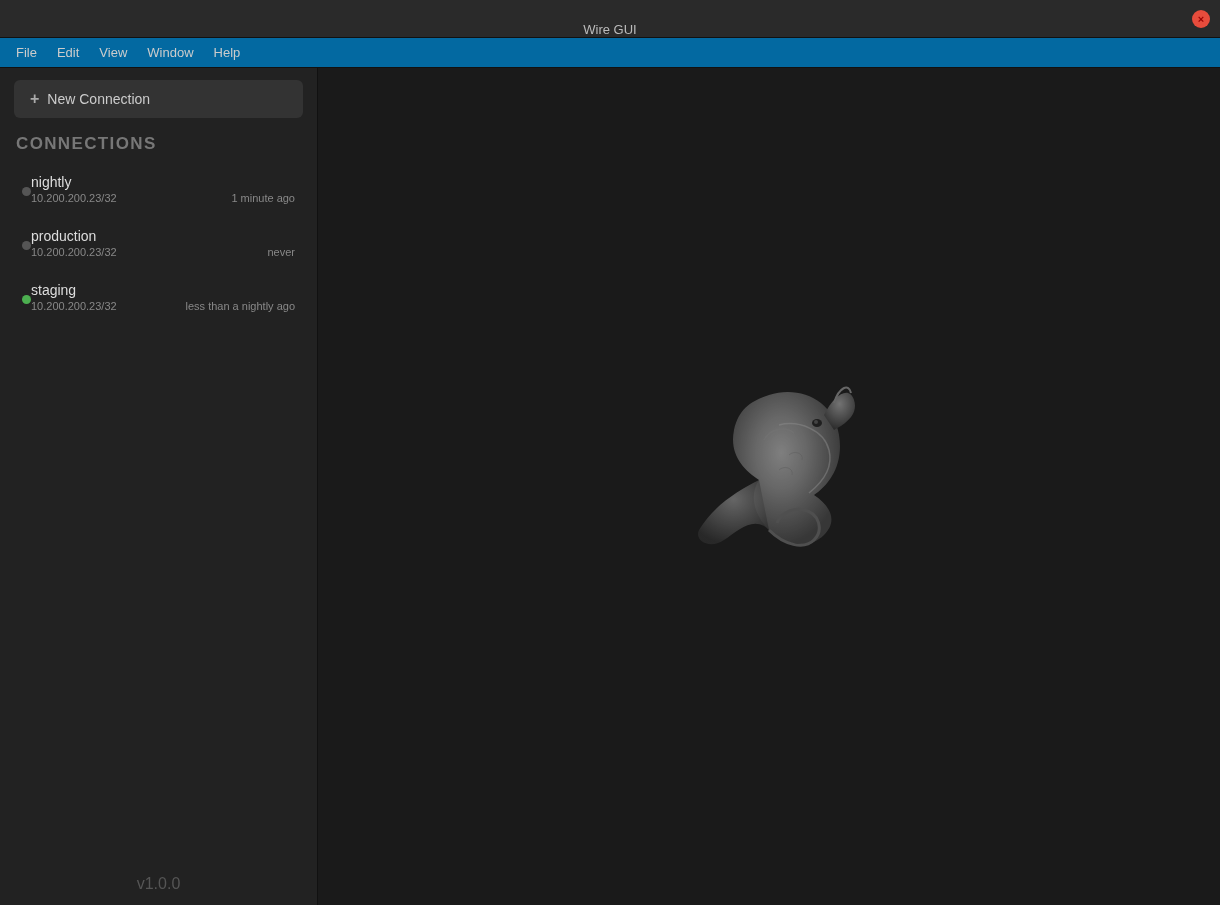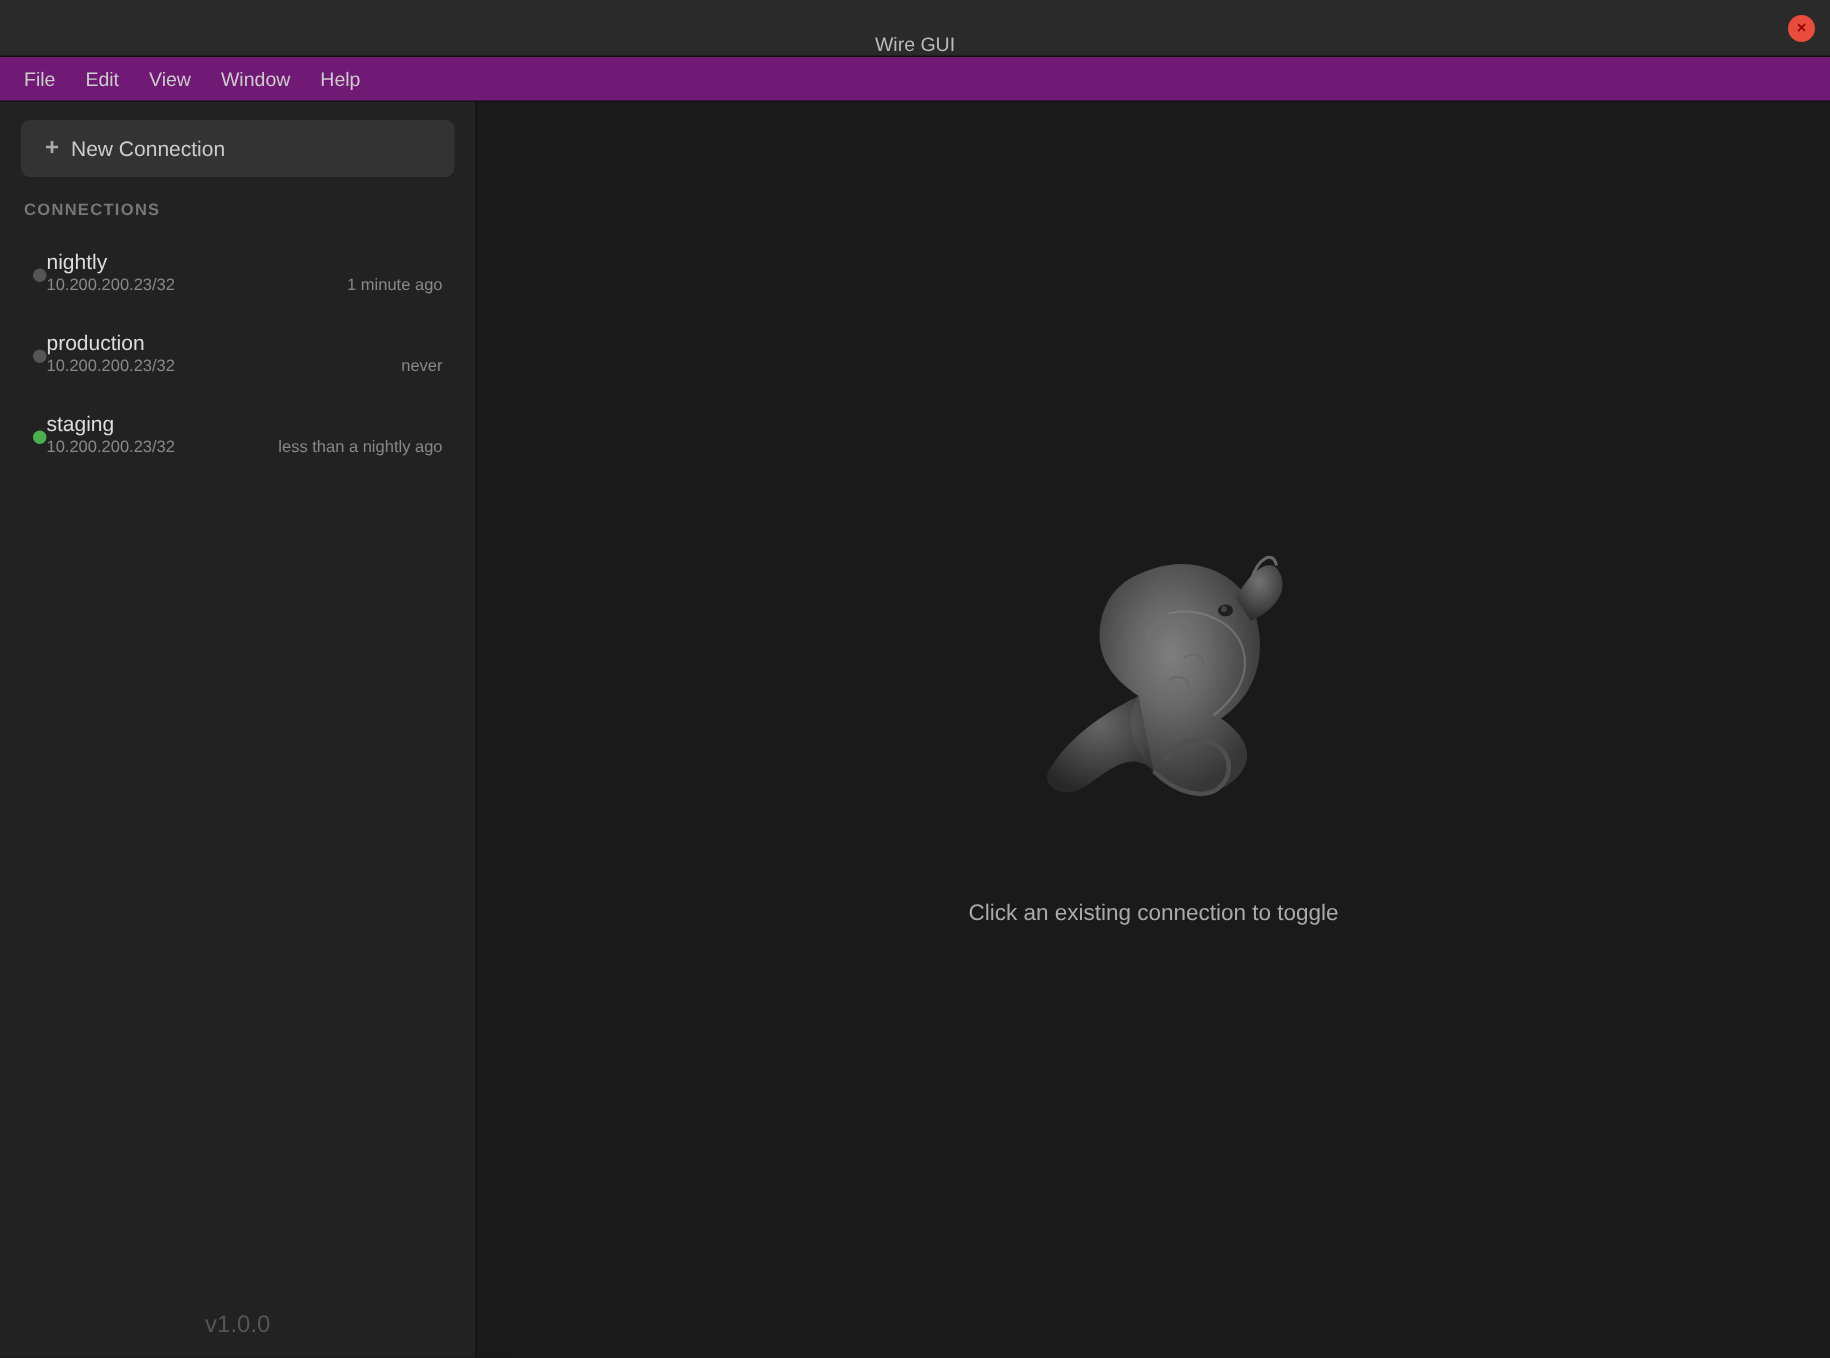--- a/index.html
+++ b/index.html
@@ -41,21 +41,21 @@
       justify-content: center;
       cursor: pointer;
       font-size: 11px;
       color: #900;
       font-weight: bold;
     }
 
     
     #menubar {
       height: 30px;
-      background: #701a75;
+      background: #0369a1;
       display: flex;
       align-items: center;
       padding: 0 8px;
       gap: 4px;
       border-bottom: 1px solid #111;
     }
     .menu-item {
       color: #ccc;
       font-size: 13px;
       padding: 4px 8px;
@@ -93,21 +93,21 @@
       gap: 8px;
     }
     #new-connection-btn .plus-icon {
       color: #aaa;
       font-size: 16px;
       font-weight: bold;
     }
 
     #connections-label {
       color: #777;
-      font-size: 11px;
+      font-size: 17px;
       font-weight: 600;
       letter-spacing: 0.08em;
       padding: 4px 16px 8px;
       text-transform: uppercase;
     }
 
     .connection-item {
       padding: 10px 16px;
       cursor: pointer;
       border-radius: 4px;
@@ -285,17 +285,16 @@
         <path d="M110 60 C130 55, 155 65, 160 85 C165 105, 150 120, 140 128" fill="none" stroke="#bbb" stroke-width="1.5" opacity="0.5"></path>
 
         <path d="M95 75 C100 65, 115 60, 125 68" fill="none" stroke="#999" stroke-width="1.5" opacity="0.6"></path>
 
         <path d="M120 90 C125 85, 135 88, 133 95" fill="none" stroke="#777" stroke-width="1" opacity="0.5"></path>
         <path d="M110 105 C115 100, 125 103, 123 110" fill="none" stroke="#777" stroke-width="1" opacity="0.5"></path>
       </svg>
     </div>
 
     <div id="hint-text">
-      <div>Click an existing connection to toggle</div>
     </div>
   </div>
 
 </div>
 
 </body></html>

